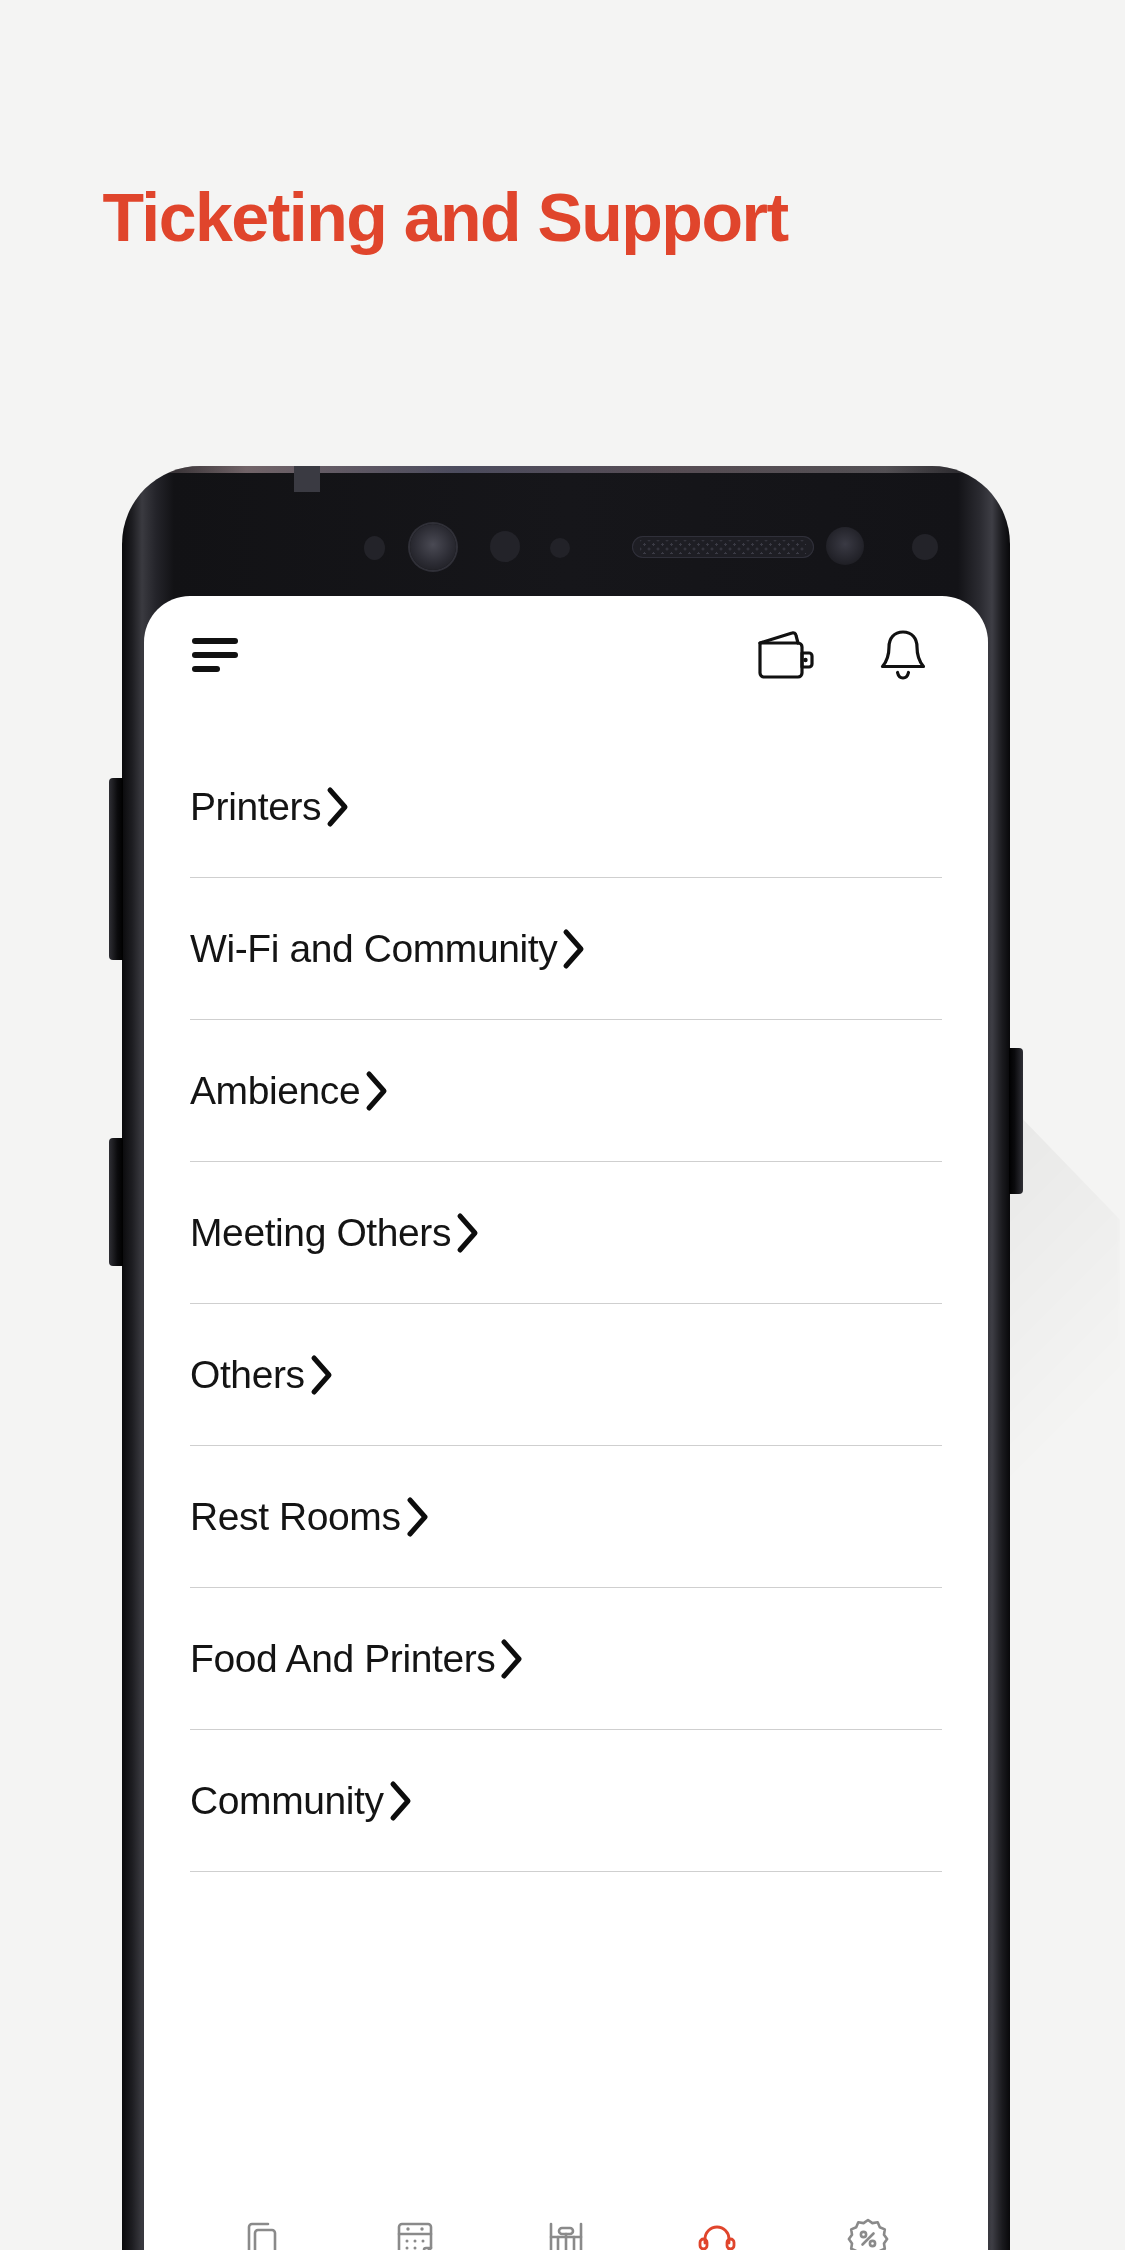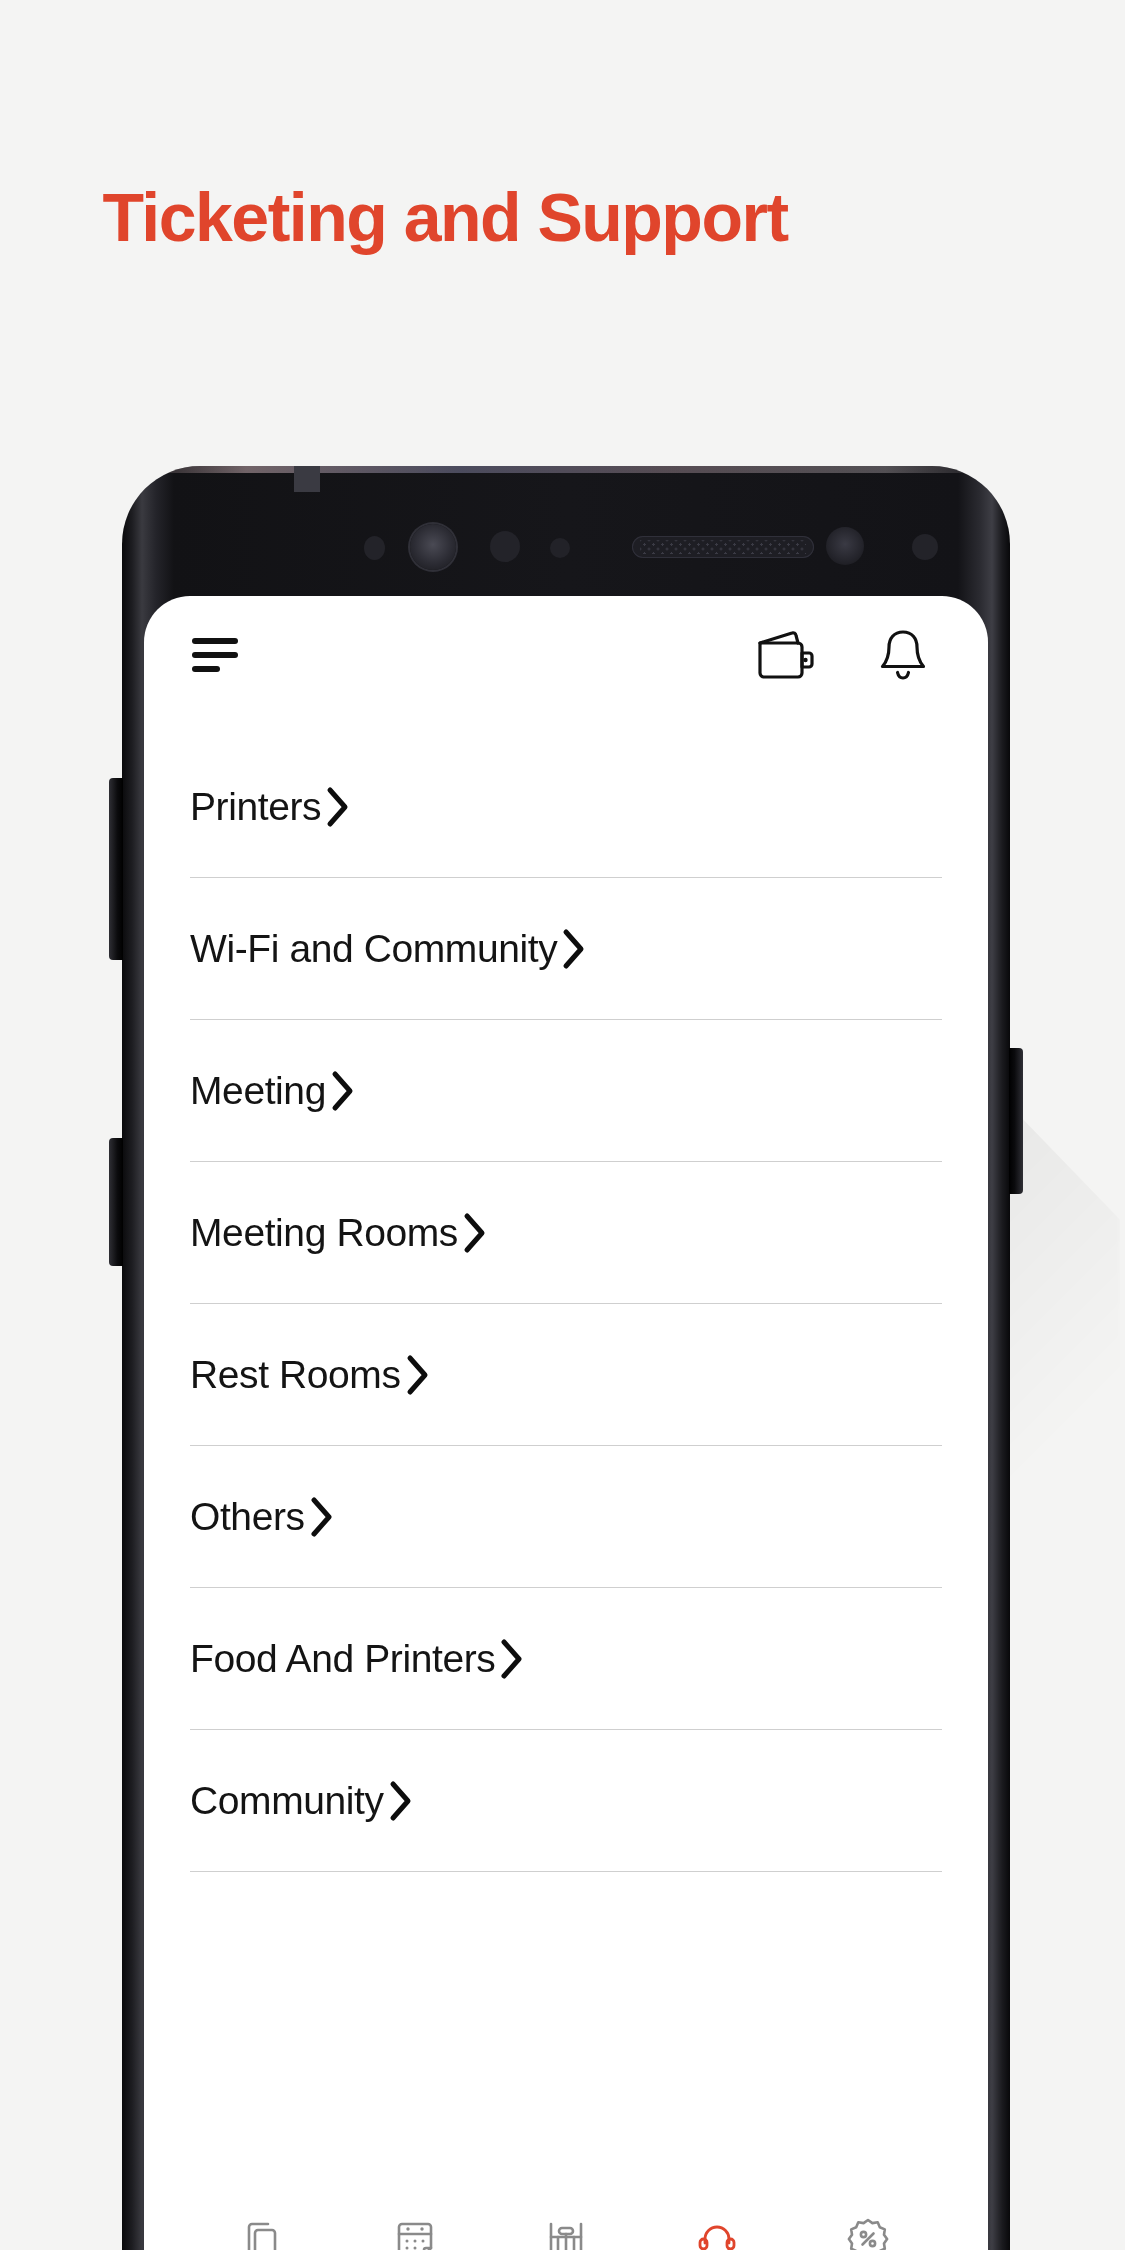--- a/index.html
+++ b/index.html
@@ -283,48 +283,48 @@
       <div class="cat-row">
         <span class="cat-label">Wi-Fi and Community</span>
         <span class="cat-chev">
           <svg width="26" height="42" viewBox="0 0 26 42" fill="none" stroke="#0d0d0d" stroke-width="5" stroke-linecap="round" stroke-linejoin="round">
               <path d="M5 4 L20 21 L5 38"></path>
             </svg>
         </span>
       </div>
 
       <div class="cat-row">
-        <span class="cat-label">Meeting</span>
-        <span class="cat-chev">
-          <svg width="26" height="42" viewBox="0 0 26 42" fill="none" stroke="#0d0d0d" stroke-width="5" stroke-linecap="round" stroke-linejoin="round">
-              <path d="M5 4 L20 21 L5 38"></path>
-            </svg>
-        </span>
-      </div>
-
-      <div class="cat-row">
-        <span class="cat-label">Meeting Rooms</span>
+        <span class="cat-label">Ambience</span>
+        <span class="cat-chev">
+          <svg width="26" height="42" viewBox="0 0 26 42" fill="none" stroke="#0d0d0d" stroke-width="5" stroke-linecap="round" stroke-linejoin="round">
+              <path d="M5 4 L20 21 L5 38"></path>
+            </svg>
+        </span>
+      </div>
+
+      <div class="cat-row">
+        <span class="cat-label">Meeting Others</span>
+        <span class="cat-chev">
+          <svg width="26" height="42" viewBox="0 0 26 42" fill="none" stroke="#0d0d0d" stroke-width="5" stroke-linecap="round" stroke-linejoin="round">
+              <path d="M5 4 L20 21 L5 38"></path>
+            </svg>
+        </span>
+      </div>
+
+      <div class="cat-row">
+        <span class="cat-label">Others</span>
         <span class="cat-chev">
           <svg width="26" height="42" viewBox="0 0 26 42" fill="none" stroke="#0d0d0d" stroke-width="5" stroke-linecap="round" stroke-linejoin="round">
               <path d="M5 4 L20 21 L5 38"></path>
             </svg>
         </span>
       </div>
 
       <div class="cat-row">
         <span class="cat-label">Rest Rooms</span>
-        <span class="cat-chev">
-          <svg width="26" height="42" viewBox="0 0 26 42" fill="none" stroke="#0d0d0d" stroke-width="5" stroke-linecap="round" stroke-linejoin="round">
-              <path d="M5 4 L20 21 L5 38"></path>
-            </svg>
-        </span>
-      </div>
-
-      <div class="cat-row">
-        <span class="cat-label">Others</span>
         <span class="cat-chev">
           <svg width="26" height="42" viewBox="0 0 26 42" fill="none" stroke="#0d0d0d" stroke-width="5" stroke-linecap="round" stroke-linejoin="round">
               <path d="M5 4 L20 21 L5 38"></path>
             </svg>
         </span>
       </div>
 
       <div class="cat-row">
         <span class="cat-label">Food And Printers</span>
         <span class="cat-chev">

